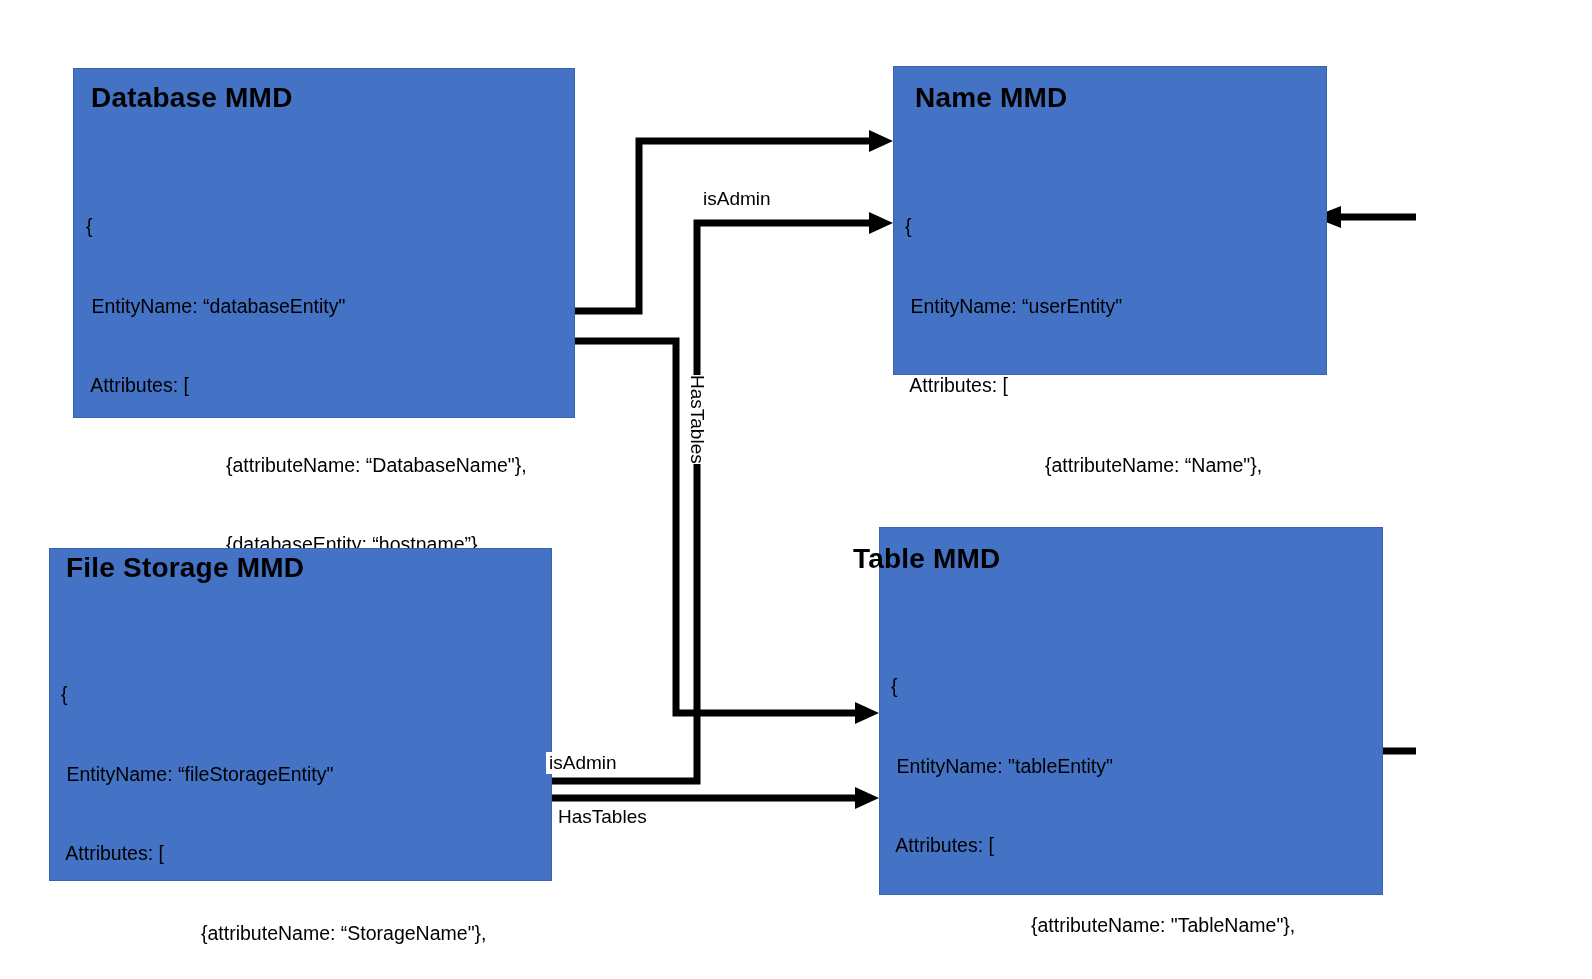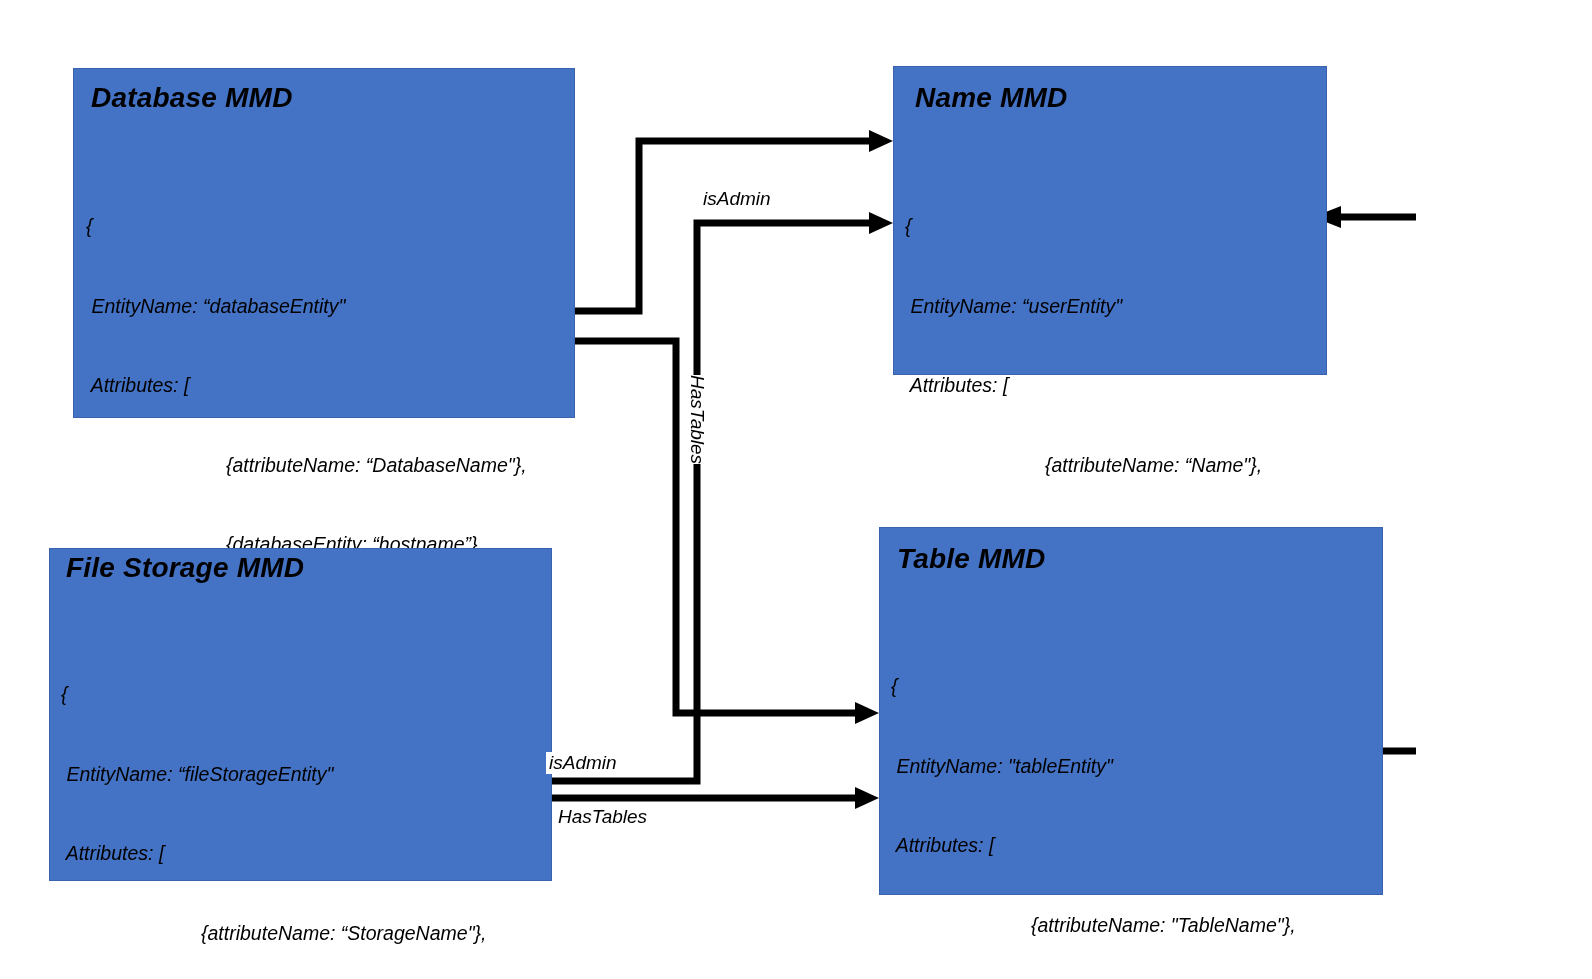--- a/index.html
+++ b/index.html
@@ -9,21 +9,20 @@
   }
   body {
     font-family: "Liberation Sans", sans-serif;
   }
   #canvas {
     position: relative;
     width: 1416px;
     height: 979px;
     background: #ffffff;
     overflow: hidden;
-    font-style: italic;
   }
   .mmd-box {
     position: absolute;
     background: #4472C4;
     border: 1px solid #3a63ad;
     box-sizing: border-box;
     color: #ffffff;
   }
   .mmd-title {
     position: absolute;
@@ -135,21 +134,21 @@
     <div><span class="ind"></span><span>{attributeName: “StorageName"},</span></div>
     
     
     
     
     
   </div>
 
   <div class="mmd-box" style="left:879px; top:527px; width:504px; height:368px;">
   </div>
-  <div class="mmd-title" style="left:897px; top:543px;">Table MMD</div>
+  <div class="mmd-title" style="left:853px; top:543px;">Table MMD</div>
   <div class="mmd-body" style="left:891px; top:620px;">
     <div>{</div>
     <div> EntityName: "tableEntity"</div>
     <div> Attributes: [</div>
     <div><span class="ind"></span><span>{attributeName: "TableName"},</span></div>
     
     
     
     
   </div>

